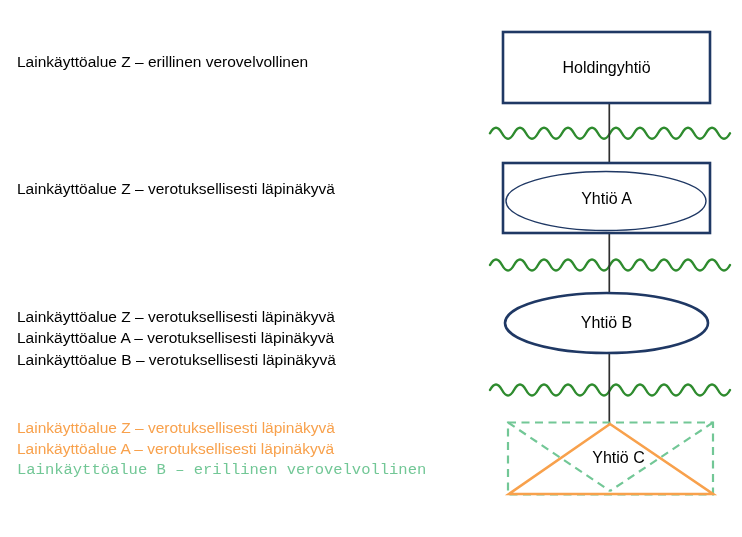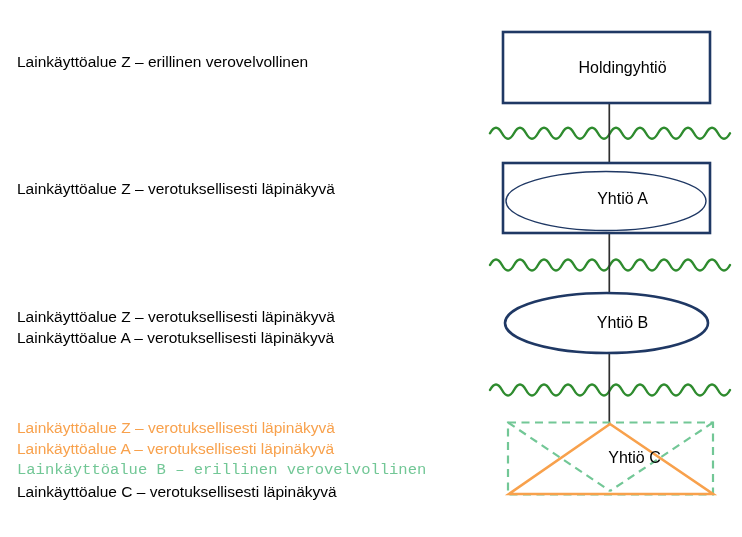--- a/index.html
+++ b/index.html
@@ -82,21 +82,20 @@
 
   
   .node-label {
     position: absolute;
     display: flex;
     align-items: center;
     justify-content: center;
     font-size: 16px;
     color: var(--c-text_black);
     white-space: nowrap;
-    padding-left: 16px;
   }
   #holding-label { left: 503px; top: 32px;  width: 207px; height: 71px; }
   #a-label       { left: 503px; top: 166px; width: 207px; height: 65px; }
   #b-label       { left: 505px; top: 293px; width: 203px; height: 60px; }
   #c-label       { left: 516px; top: 424px; width: 205px; height: 68px; }
 </style>
 </head>
 <body>
 
 <div id="canvas">
@@ -105,27 +104,27 @@
     <div class="line-black">Lainkäyttöalue Z – erillinen verovelvollinen</div>
   </div>
 
   <div id="jur-block-2" class="jur-block">
     <div class="line-black">Lainkäyttöalue Z – verotuksellisesti läpinäkyvä</div>
   </div>
 
   <div id="jur-block-3" class="jur-block">
     <div class="line-black">Lainkäyttöalue Z – verotuksellisesti läpinäkyvä</div>
     <div class="line-black">Lainkäyttöalue A – verotuksellisesti läpinäkyvä</div>
+    <div class="line-black">Lainkäyttöalue B – verotuksellisesti läpinäkyvä</div>
   </div>
 
   <div id="jur-block-4" class="jur-block">
     <div class="line-orange">Lainkäyttöalue Z – verotuksellisesti läpinäkyvä</div>
     <div class="line-orange">Lainkäyttöalue A – verotuksellisesti läpinäkyvä</div>
     <div class="line-green">Lainkäyttöalue B – erillinen verovelvollinen</div>
-    <div class="line-black">Lainkäyttöalue C – verotuksellisesti läpinäkyvä</div>
   </div>
 
   <svg id="diagram-svg" viewBox="0 0 742 537">
 
     <path class="wave" d="M 490 133.3 q 6 -11 12 0 t 12 0 t 12 0 t 12 0 t 12 0 t 12 0 t 12 0 t 12 0 t 12 0 t 12 0 t 12 0 t 12 0 t 12 0 t 12 0 t 12 0 t 12 0 t 12 0 t 12 0 t 12 0 t 12 0"></path>
     <path class="wave" d="M 490 265 q 6 -11 12 0 t 12 0 t 12 0 t 12 0 t 12 0 t 12 0 t 12 0 t 12 0 t 12 0 t 12 0 t 12 0 t 12 0 t 12 0 t 12 0 t 12 0 t 12 0 t 12 0 t 12 0 t 12 0 t 12 0"></path>
     <path class="wave" d="M 490 390 q 6 -11 12 0 t 12 0 t 12 0 t 12 0 t 12 0 t 12 0 t 12 0 t 12 0 t 12 0 t 12 0 t 12 0 t 12 0 t 12 0 t 12 0 t 12 0 t 12 0 t 12 0 t 12 0 t 12 0 t 12 0"></path>
 
     <line class="connector" x1="609.3" y1="103" x2="609.3" y2="165"></line>
     <line class="connector" x1="609.3" y1="231" x2="609.3" y2="295"></line>

